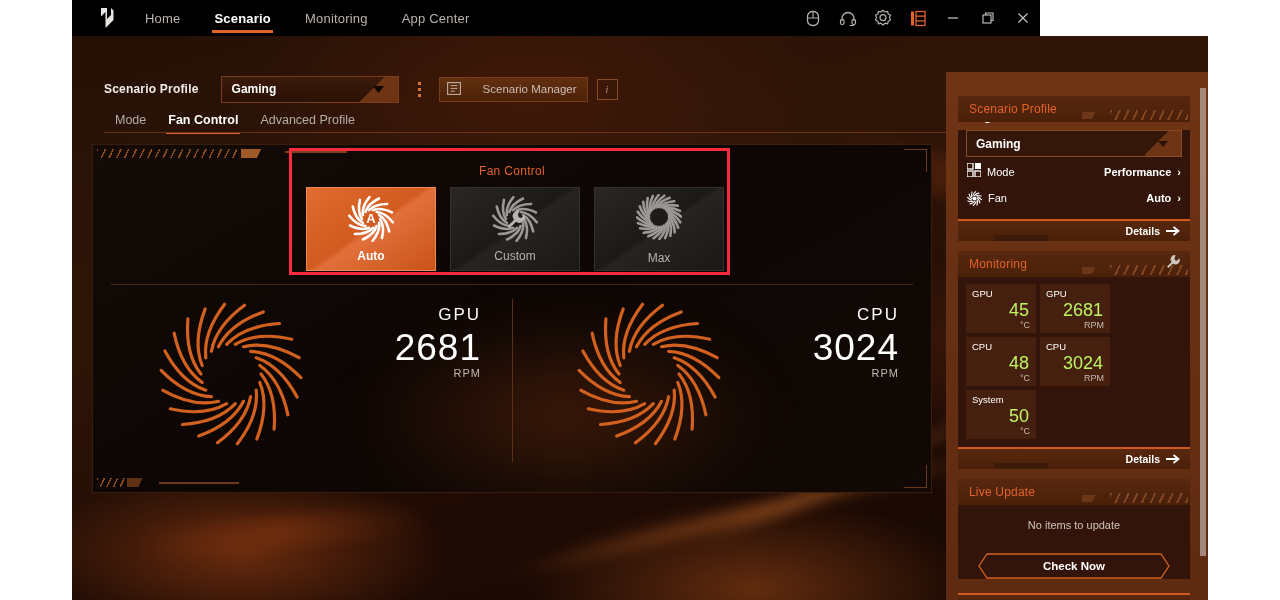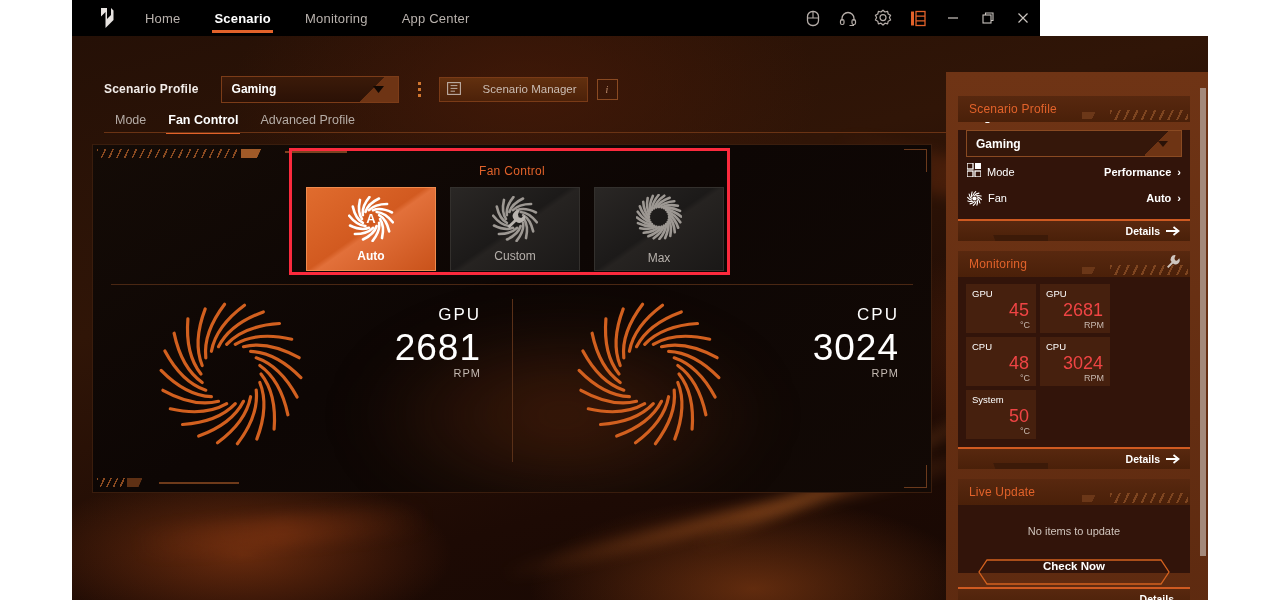--- a/index.html
+++ b/index.html
@@ -117,25 +117,25 @@
 
   .kv{display:flex;align-items:center;height:22px;margin:4px 9px 0 9px;}
   .kv .k{font-size:11px;color:#ffffff;margin-left:6px;}
   .kv .sp{flex:1;}
   .kv .v{font-size:11px;font-weight:bold;color:#ffffff;}
   .kv .ch{font-size:11px;font-weight:bold;color:#ffffff;margin-left:6px;}
 
   .tiles{display:flex;flex-wrap:wrap;gap:4px;padding:7px 8px 8px 8px;}
   .tile{width:70px;height:49px;background:#46200e;position:relative;}
   .tile .tl{position:absolute;left:6px;top:4px;font-size:9.5px;color:#ffffff;}
-  .tile .tv{position:absolute;left:0;right:7px;top:16px;text-align:right;font-size:18px;color:#ef4444;font-weight:300;}
+  .tile .tv{position:absolute;left:0;right:7px;top:16px;text-align:right;font-size:18px;color:#bef264;font-weight:300;}
   .tile .tu{position:absolute;right:6px;bottom:3px;font-size:9px;color:#c8b9b0;}
 
-  .lu-empty{text-align:center;font-size:11px;color:#cfc3bb;padding-top:20px;}
-  .lu-btn{margin:22px auto 14px auto;width:192px;height:14px;position:relative;display:flex;align-items:center;justify-content:center;cursor:pointer;text-align:right;}
+  .lu-empty{text-align:center;font-size:11px;color:#cfc3bb;padding-top:14px;}
+  .lu-btn{margin:22px auto 14px auto;width:192px;height:26px;position:relative;display:flex;align-items:center;justify-content:center;cursor:pointer;text-align:right;}
   .lu-btn .lb{font-size:11.5px;font-weight:bold;color:#ffffff;position:relative;z-index:2;}
 
   .scrollbar{position:absolute;right:2px;top:16px;width:6px;height:468px;background:#a4897a;border-radius:0;cursor:pointer;}
 </style>
 </head>
 <body>
 
 <div class="root">
 
   <div class="window">

